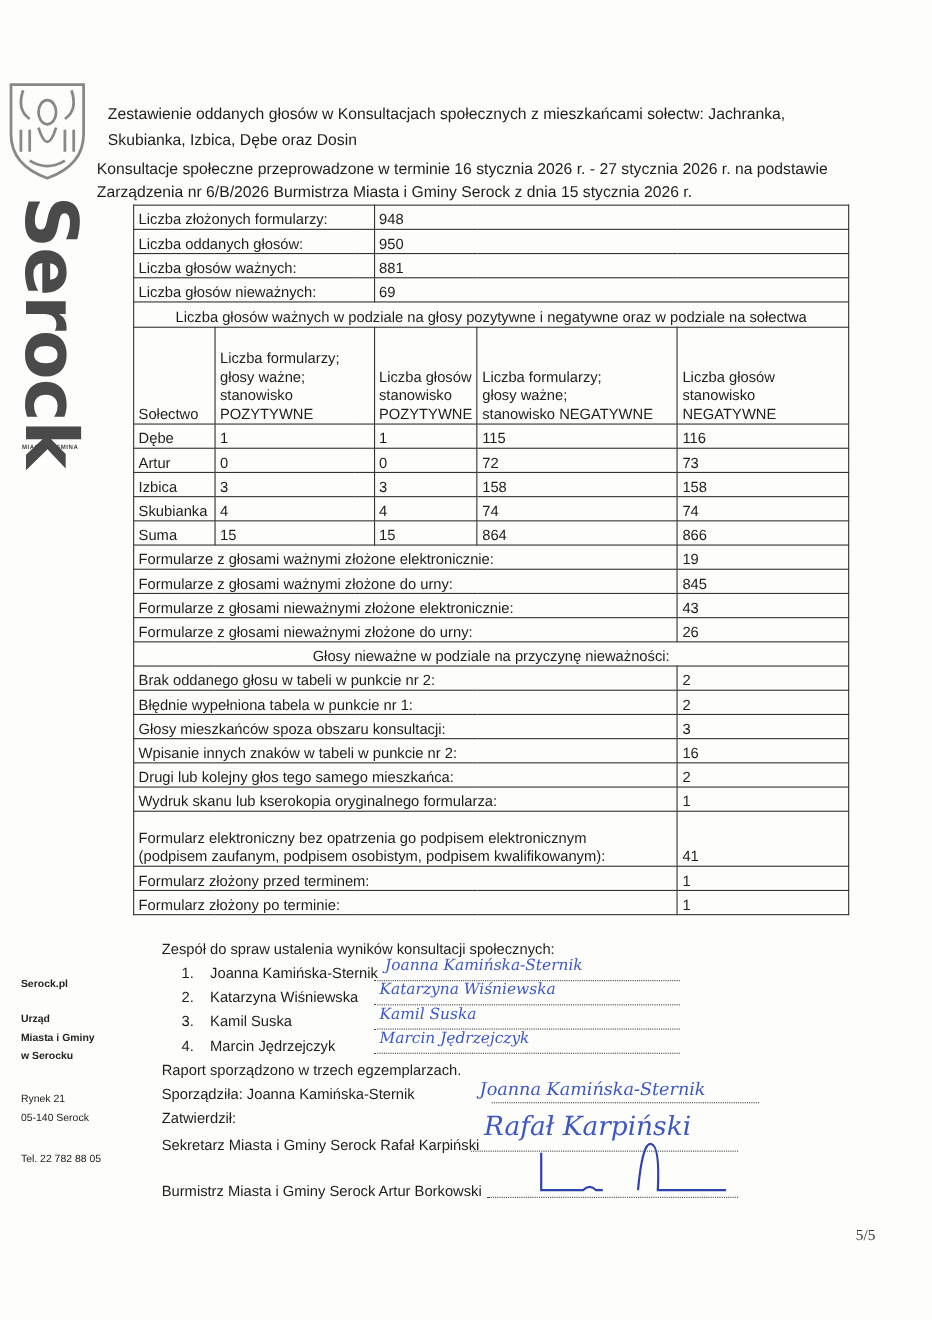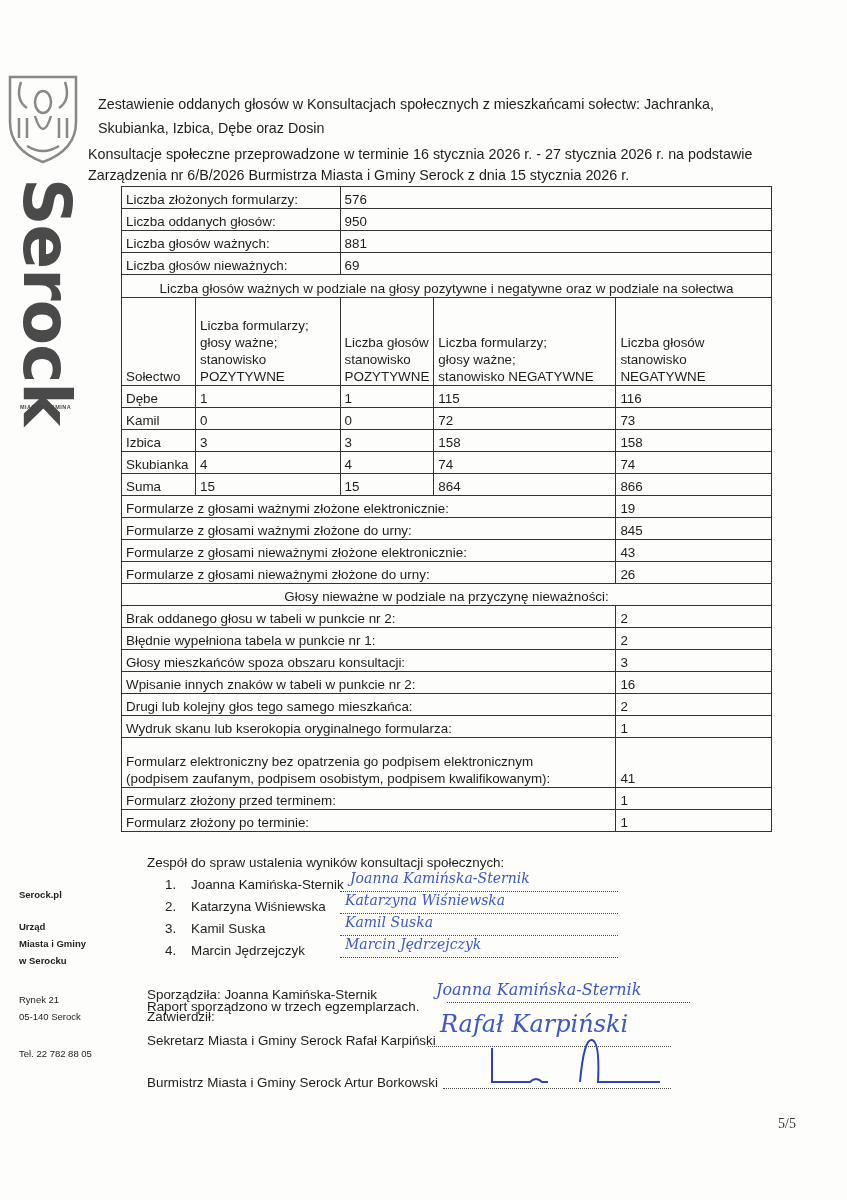--- a/index.html
+++ b/index.html
@@ -64,21 +64,21 @@
     <col style="width:74px">
       <col style="width:127px">
       <col style="width:18px">
       <col style="width:92px">
       <col style="width:183px">
       <col style="width:157px">
   </colgroup>
   <tbody id="summary-body">
       <tr>
         <td colspan="3">Liczba złożonych formularzy:</td>
-        <td colspan="3">576</td>
+        <td colspan="3">948</td>
       </tr>
       <tr>
         <td colspan="3">Liczba oddanych głosów:</td>
         <td colspan="3">950</td>
       </tr>
       <tr>
         <td colspan="3">Liczba głosów ważnych:</td>
         <td colspan="3">881</td>
       </tr>
       <tr>
@@ -119,21 +119,21 @@
   </tbody>
     <tbody id="breakdown-body">
       <tr>
         <td>Dębe</td>
         <td colspan="2">1</td>
         <td>1</td>
         <td>115</td>
         <td>116</td>
       </tr>
       <tr>
-        <td>Kamil</td>
+        <td>Artur</td>
         <td colspan="2">0</td>
         <td>0</td>
         <td>72</td>
         <td>73</td>
       </tr>
       <tr>
         <td>Izbica</td>
         <td colspan="2">3</td>
         <td>3</td>
         <td>158</td>
@@ -233,21 +233,21 @@
     <div class="abs footer-text" style="left:146px;top:918px">3.</div>
     <div class="abs footer-text" style="left:172px;top:918px">Kamil Suska</div>
     <div class="abs" style="left:340px;top:935px;width:278px;border-bottom:1px dotted #444"></div>
     <div class="sig" style="left:345px;top:914px">Kamil Suska</div>
     <div class="abs footer-text" style="left:146px;top:940px">4.</div>
     <div class="abs footer-text" style="left:172px;top:940px">Marcin Jędrzejczyk</div>
     <div class="abs" style="left:340px;top:957px;width:278px;border-bottom:1px dotted #444"></div>
     <div class="sig" style="left:345px;top:936px">Marcin Jędrzejczyk</div>
   </div>
 
-<div class="abs footer-text" style="left:128px;top:996px">Raport sporządzono w trzech egzemplarzach.</div>
+<div class="abs footer-text" style="left:128px;top:962px">Raport sporządzono w trzech egzemplarzach.</div>
 <div class="abs footer-text" style="left:128px;top:984px">Sporządziła:  Joanna Kamińska-Sternik</div>
 <div class="abs footer-text" style="left:428px;top:984px;width:243px;height:18px;border-bottom:1px dotted #444"></div>
 <div class="sig" style="left:436px;top:980px;font-size:16px">Joanna Kamińska-Sternik</div>
 <div class="abs footer-text" style="left:128px;top:1006px">Zatwierdził:</div>
 <div class="abs footer-text" style="left:128px;top:1030px">Sekretarz Miasta i Gminy Serock Rafał Karpiński</div>
 <div class="abs" style="left:428px;top:1046px;width:243px;border-bottom:1px dotted #444"></div>
 <div class="sig" style="left:440px;top:1010px;font-size:24px">Rafał Karpiński</div>
 <div class="abs footer-text" style="left:128px;top:1072px">Burmistrz Miasta i Gminy Serock  Artur Borkowski</div>
 <div class="abs" style="left:443px;top:1088px;width:228px;border-bottom:1px dotted #444"></div>
 <svg class="abs" style="left:470px;top:1036px" width="200" height="52">

